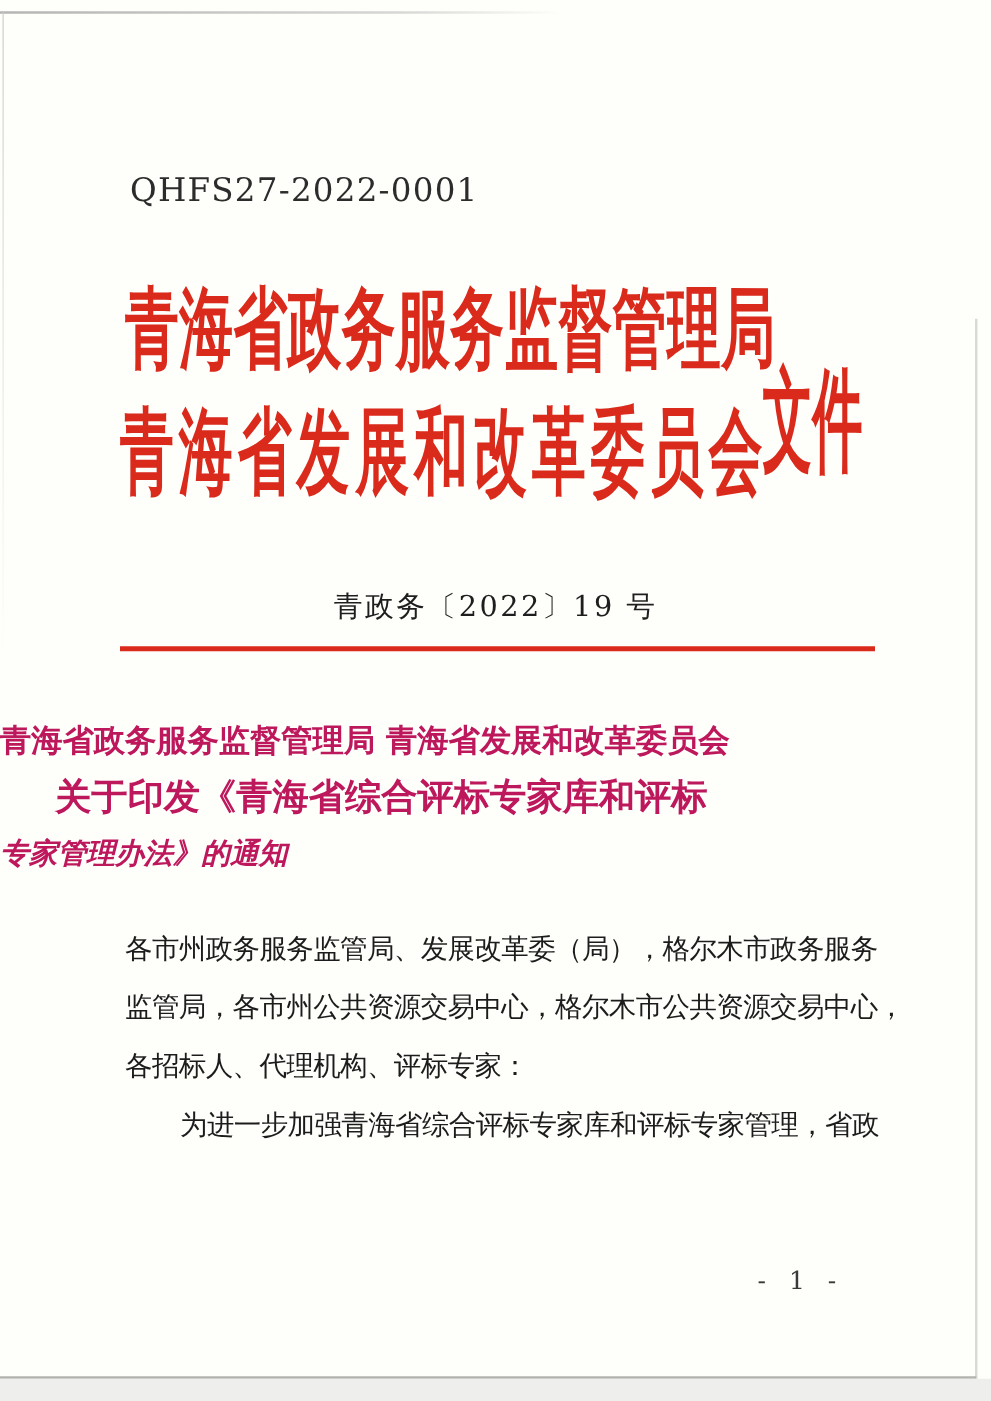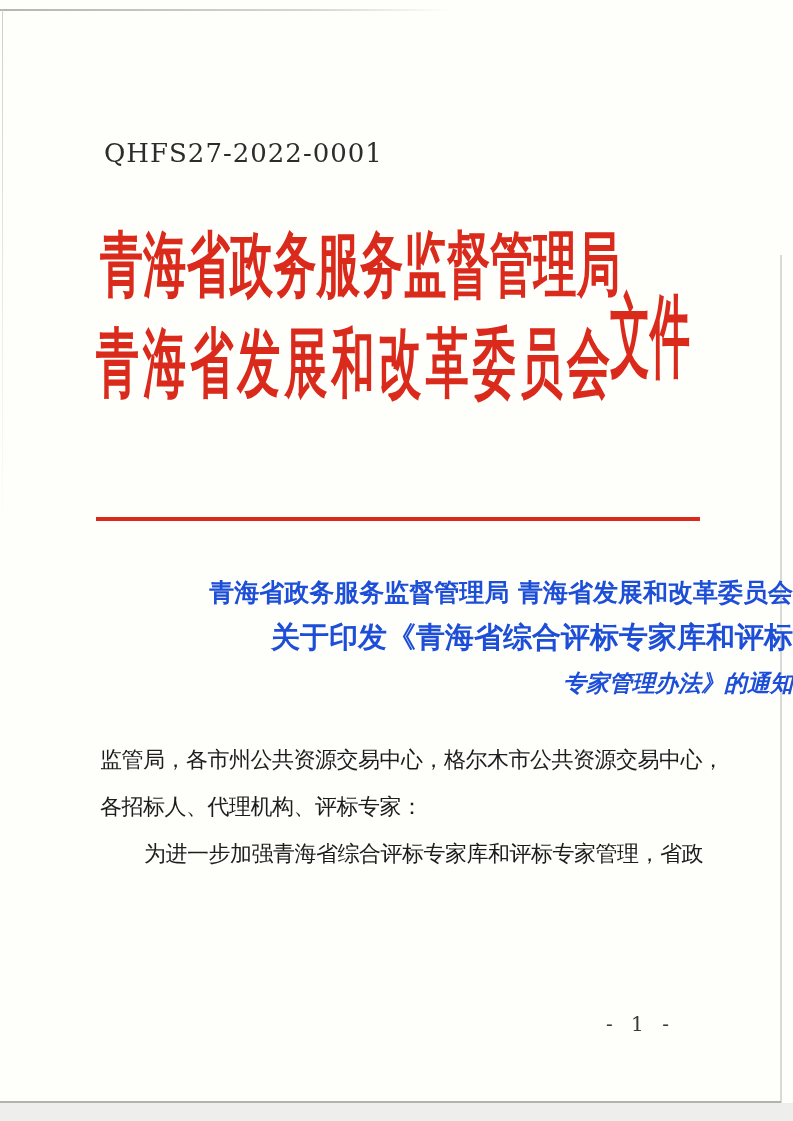--- a/index.html
+++ b/index.html
@@ -76,21 +76,21 @@
     letter-spacing: 2px;
   }
   .red-rule {
     position: absolute; left: 96px; top: 517px; width: 604px; height: 4px;
     background: var(--accent, #da2a1c);
   }
 
   
   .doc-title {
     position: absolute; left: 0; top: 570px; width: 793px;
-    text-align: right; font-weight: bold; color: #1d4ed8;
+    text-align: left; font-weight: bold; color: #be185d;
   }
   .doc-title .t-line { line-height: 45px; white-space: nowrap; }
   .doc-title .t-line-1 { font-size: 25px; letter-spacing: 0px; }
   .doc-title .t-line-2 { font-size: 29px; margin-left: 44px; }
   .doc-title .t-line-3 { font-size: 23px; font-style: italic; }
 
   
   .body-text {
     position: absolute; left: 100px; top: 736px; width: 620px;
     font-size: 22px; line-height: 47px; color: #1c1c1c;
@@ -142,30 +142,32 @@
       <span>展</span>
       <span>和</span>
       <span>改</span>
       <span>革</span>
       <span>委</span>
       <span>员</span>
       <span>会</span>
     </div>
   <div class="doc-type-label">文件</div>
 
+  <div class="doc-number">青政务〔2022〕19 号</div>
 
   <div class="red-rule"></div>
 
   <div class="doc-title">
     <div class="t-line t-line-1">青海省政务服务监督管理局 青海省发展和改革委员会</div>
     <div class="t-line t-line-2">关于印发《青海省综合评标专家库和评标</div>
     <div class="t-line t-line-3">专家管理办法》的通知</div>
   </div>
 
   <div class="body-text">
+    <div class="b-line">各市州政务服务监管局、发展改革委（局），格尔木市政务服务</div>
     <div class="b-line">监管局，各市州公共资源交易中心，格尔木市公共资源交易中心，</div>
     <div class="b-line">各招标人、代理机构、评标专家：</div>
     <div class="b-line b-indent">为进一步加强青海省综合评标专家库和评标专家管理，省政</div>
   </div>
 
   <div class="page-number">- 1 -</div>
 
 </div>
 
 </body></html>

